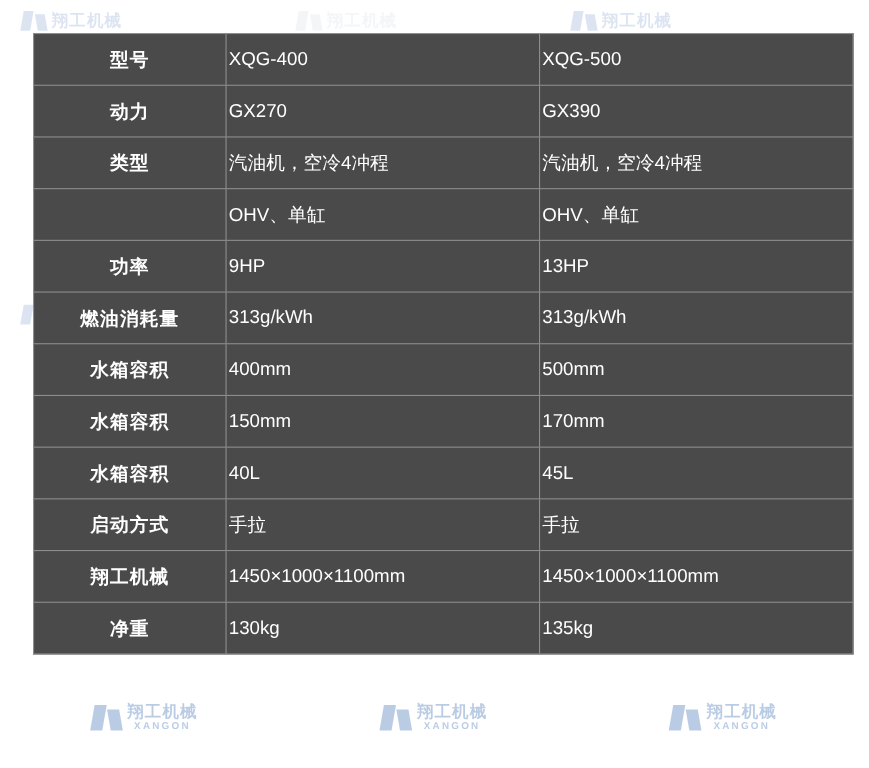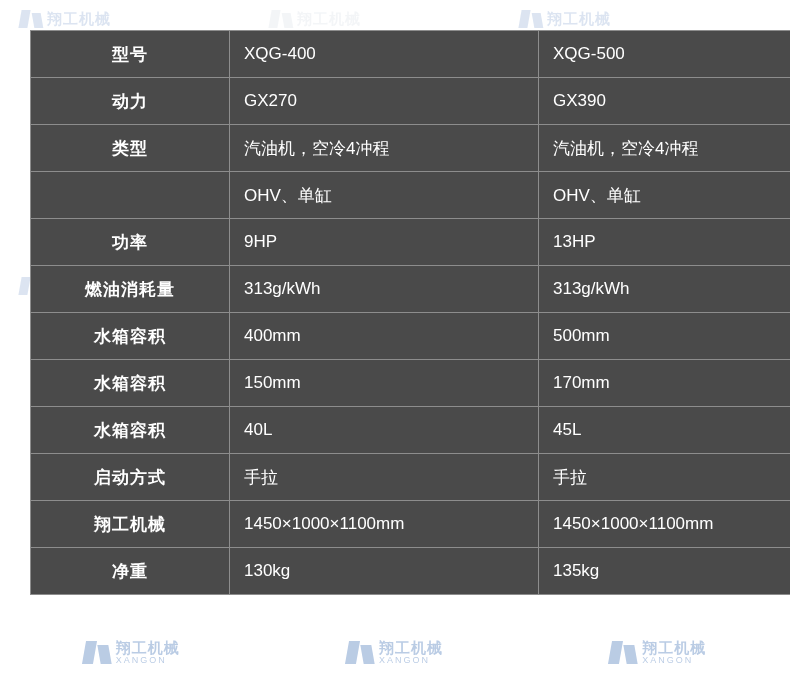--- a/index.html
+++ b/index.html
@@ -110,44 +110,45 @@
     line-height: 1.05;
   }
   .footer-logo .fl-cn {
     font-size: 15px;
     font-weight: bold;
     color: #3c6fb5;
     letter-spacing: 1px;
   }
   .footer-logo .fl-en {
     font-size: 9px;
-    font-weight: normal;
+    font-weight: bold;
     color: #3c6fb5;
     letter-spacing: 2px;
+    text-align: center;
   }
 
   
   .spec-wrap {
     position: absolute;
     left: 30px;
     top: 30px;
     width: 730px;
     z-index: 3;
   }
   table.spec {
     border-collapse: collapse;
     width: 730px;
     table-layout: fixed;
     background: #4a4a4a;
   }
   table.spec td {
     border: 1px solid #8d8d8d;
     color: #ffffff;
     height: 46px;
-    padding: 0 14px;
+    padding: 0 2px;
     font-size: 17px;
     vertical-align: middle;
     white-space: nowrap;
   }
   table.spec td.label {
     width: 170px;
     text-align: center;
     font-weight: bold;
     letter-spacing: 1px;
   }

